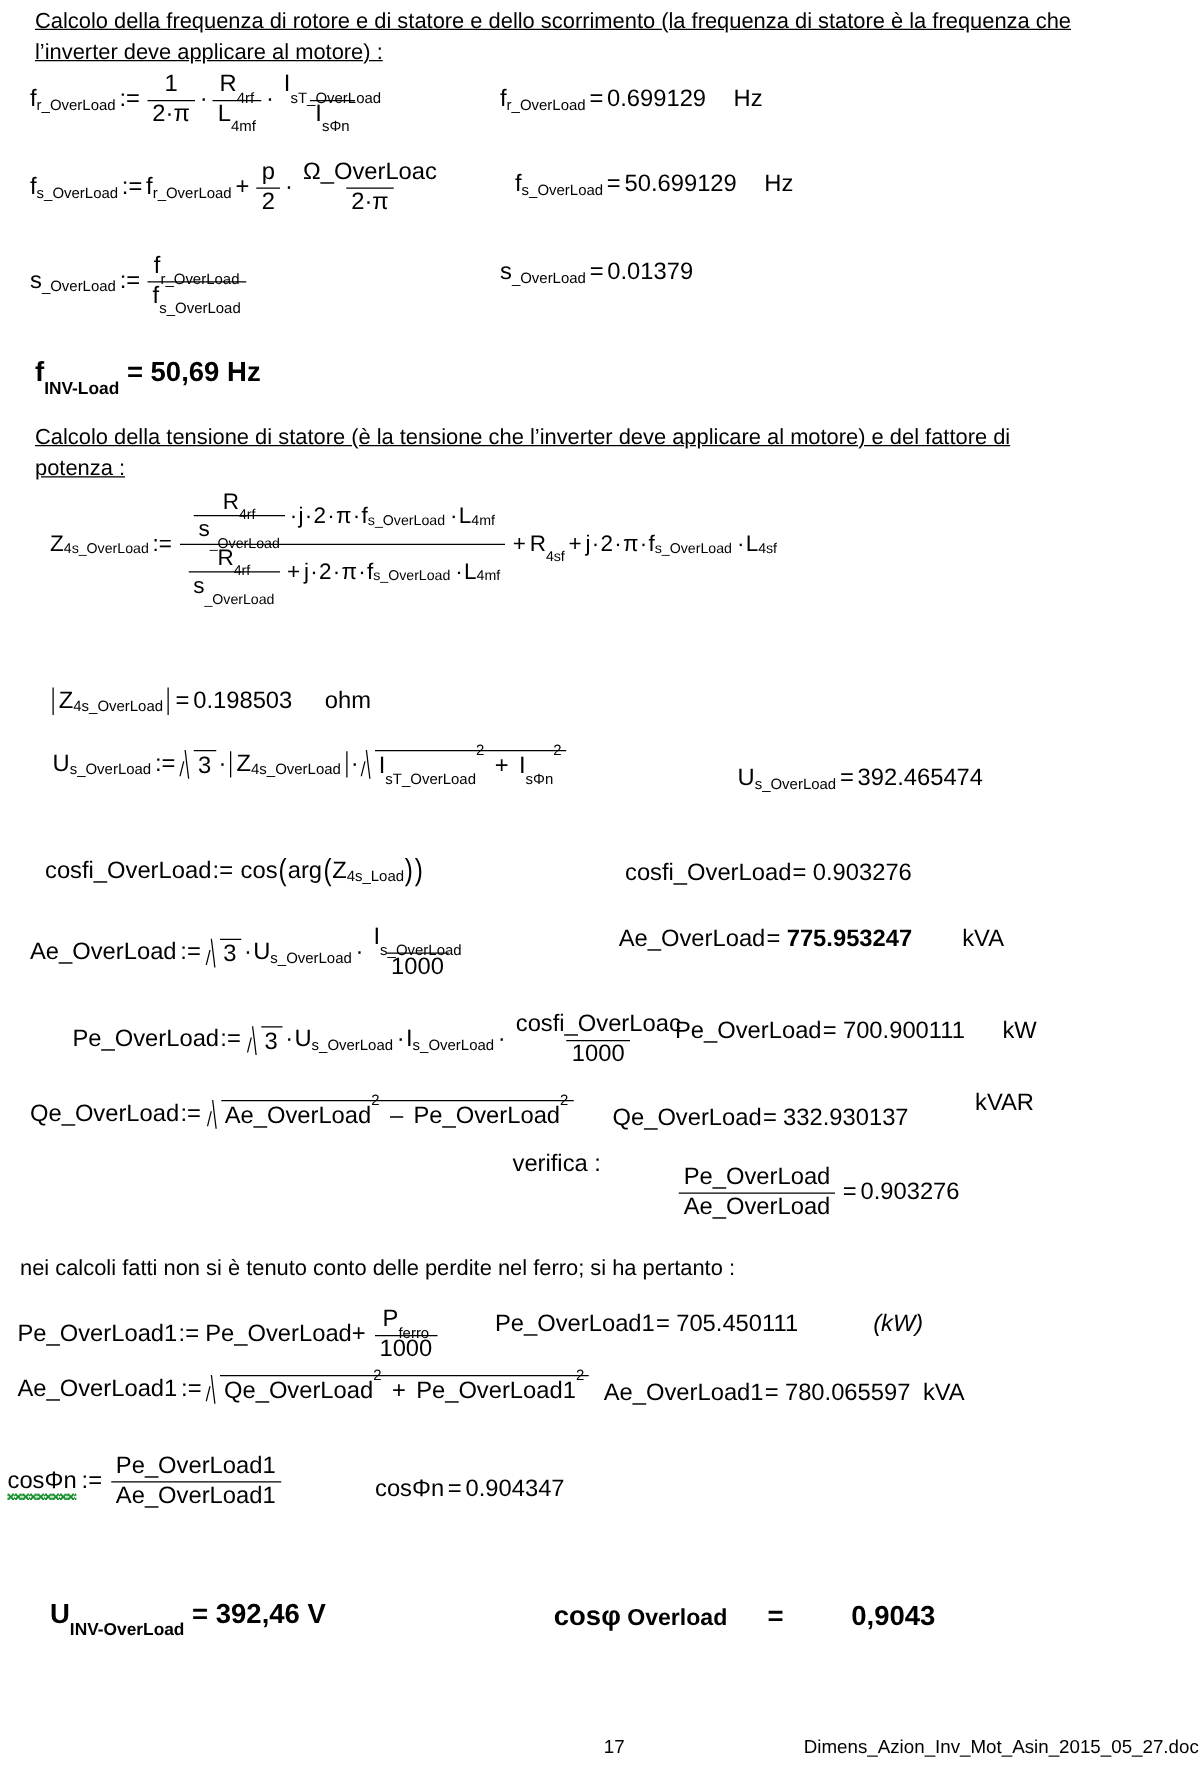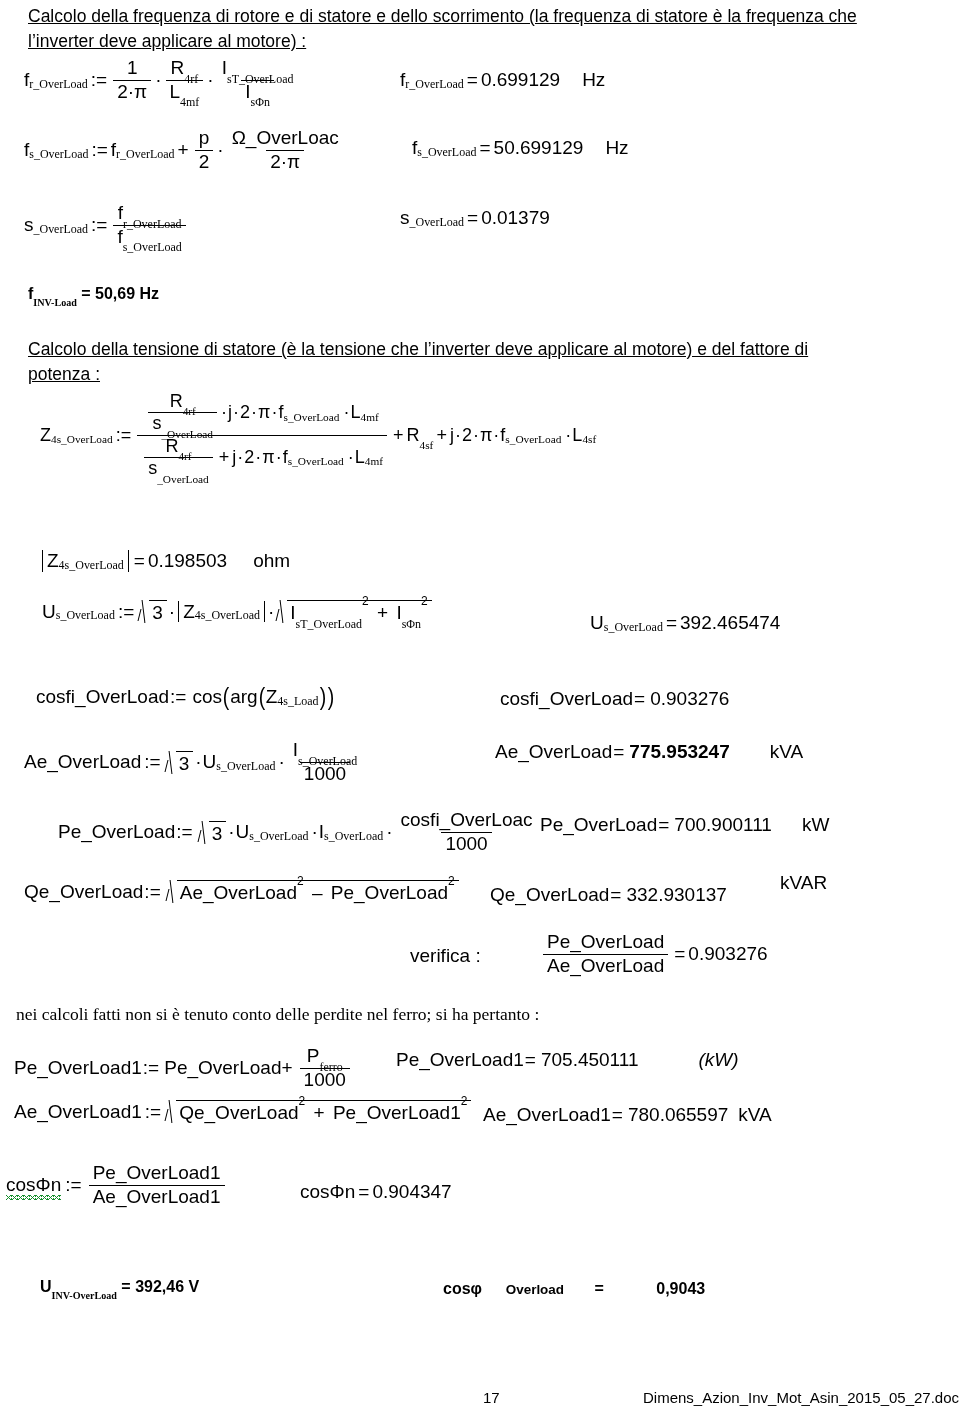--- a/index.html
+++ b/index.html
@@ -22,21 +22,21 @@
 
   
   .heading {
     font-size: 17.5px;
     line-height: 25px;
     text-decoration: underline;
     color: #000;
   }
   .bold-line {
     font-weight: bold;
-    font-size: 16px;
+    font-size: 22px;
   }
   .plain {
     font-size: 17.5px;
     line-height: 24px;
   }
 
   
   .math {
     font-size: 19px;
     line-height: 1.05;
@@ -44,21 +44,20 @@
     display: inline-flex;
     align-items: center;
   }
   .math .v { display: inline-flex; align-items: center; }
   sub.s, .sb {
     font-size: 0.63em;
     vertical-align: sub;
     line-height: 0;
     position: relative;
     top: 0.32em;
-    font-family: Liberation Serif, serif;
   }
   sup.p, .sp {
     font-size: 0.63em;
     vertical-align: super;
     line-height: 0;
     position: relative;
     top: -0.52em;
   }
   .op { padding: 0 3px; }
   .opn { padding: 0 1px; }
@@ -444,33 +443,33 @@
 
   <div class="abs math" style="left:490px; top:885px;">
     <span>Qe_OverLoad</span>
       <span class="opn">=</span>
     <span style="padding-left:4px;text-align:right;">332.930137</span>
   </div>
   <div class="abs math" style="left:780px; top:873px;text-align:right;">
     <span>kVAR</span>
   </div>
 
-  <div class="abs math" style="left:410px; top:946px;text-align:center;">
+  <div class="abs math" style="left:410px; top:922px;text-align:center;">
     <span>verifica :</span>
   </div>
   <div class="abs math" style="left:540px; top:932px;">
     <span class="frac">
       <span class="num">Pe_OverLoad</span>
       <span class="den">Ae_OverLoad</span>
     </span>
     <span class="op">=</span>
     <span>0.903276</span>
   </div>
 
-  <div class="abs plain" style="left:16px; top:1002px;font-family:Liberation Serif, serif;">nei calcoli fatti non si è tenuto conto delle perdite nel ferro; si ha pertanto :</div>
+  <div class="abs plain" style="left:16px; top:1002px;">nei calcoli fatti non si è tenuto conto delle perdite nel ferro; si ha pertanto :</div>
 
   <div class="abs math" style="left:14px; top:1046px;">
     <span>Pe_OverLoad1</span>
     <span class="opn">:=</span>
     <span style="padding-left:4px;">Pe_OverLoad</span>
       <span>+</span>
     <span class="frac" style="margin-left:7px;">
       <span class="num"><span>P</span><span class="sb">ferro</span></span>
       <span class="den">1000</span>
     </span>
@@ -515,21 +514,21 @@
   <div class="abs math" style="left:300px; top:1182px;">
     <span>cosΦn</span>
     <span class="op">=</span>
     <span>0.904347</span>
   </div>
 
   <div class="abs bold-line" style="left:28px; top:1278px;margin-left:12px;">
     <span>U</span><span class="sb">INV-OverLoad</span><span> = 392,46 V</span>
   </div>
   <div class="abs bold-line" style="left:443px; top:1280px;">
-    <span>cosφ</span><span style="font-size:0.84em;margin-left:20px;"> Overload</span>
+    <span>cosφ</span><span style="font-size:0.84em;"> Overload</span>
     <span style="padding-left:26px;">=</span>
     <span style="padding-left:48px;">0,9043</span>
   </div>
 
   <div class="abs footer-txt" style="left:483px; top:1389px;">17</div>
   <div class="abs footer-txt" style="left:643px; top:1389px;">Dimens_Azion_Inv_Mot_Asin_2015_05_27.doc</div>
 
 </div>
 
 </body></html>

